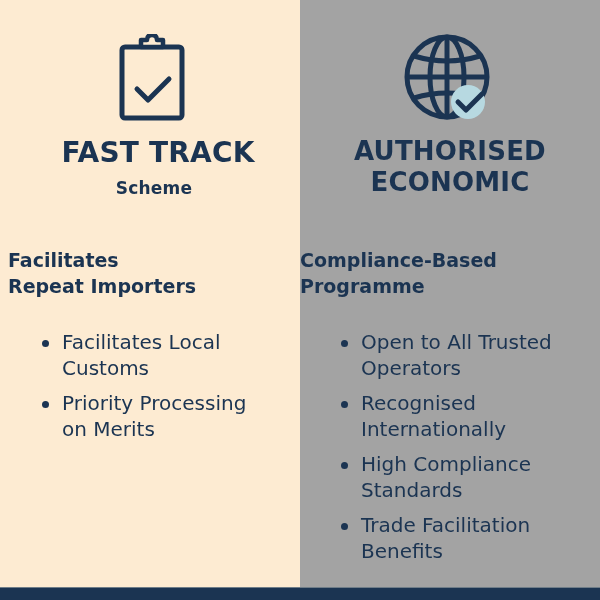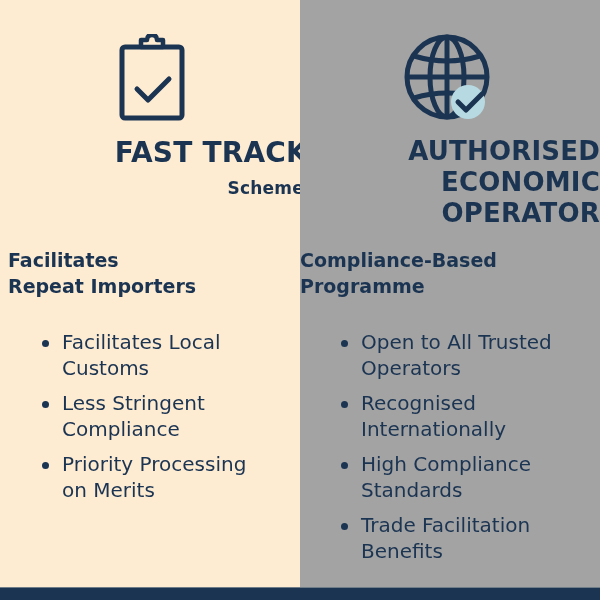--- a/index.html
+++ b/index.html
@@ -43,21 +43,21 @@
     .icon {
       position: absolute;
     }
     .icon svg {
       display: block;
     }
     .title {
       position: absolute;
       width: 300px;
       left: 0;
-      text-align: right;
+      text-align: center;
       font-weight: bold;
       color: #1b3452;
       letter-spacing: 0.2px;
     }
     .left-title-1 {
       top: 136px;
       font-size: 28px;
       line-height: 34px;
       left: 8px;
     }
@@ -138,25 +138,20 @@
   <div class="subtitle left-subtitle">
     <div>Facilitates</div>
     <div>Repeat Importers</div>
   </div>
 
   <ul class="bullets left-bullets" style="left:36px;">
     <li>
       <span class="dot"></span>
       <div>Facilitates Local</div>
       <div>Customs</div>
-    </li>
-    <li>
-      <span class="dot"></span>
-      <div>Less Stringent</div>
-      <div>Compliance</div>
     </li>
     <li>
       <span class="dot"></span>
       <div>Priority Processing</div>
       <div>on Merits</div>
     </li>
   </ul>
 </div>
 
 <div class="panel panel-right">
@@ -169,21 +164,20 @@
       <line x1="5" y1="45" x2="85" y2="45" stroke="#1b3452" stroke-width="5"></line>
       <path d="M12 66 Q45 56 78 66" fill="none" stroke="#1b3452" stroke-width="5"></path>
       <circle cx="66" cy="70" r="17" fill="#b7d9e1"></circle>
       <path d="M56 70 L64 78 L80 62" fill="none" stroke="#1b3452" stroke-width="5" stroke-linecap="round" stroke-linejoin="round"></path>
     </svg>
   </div>
 
   <div class="title right-title">
     <div>AUTHORISED</div>
     <div>ECONOMIC</div>
-    <div>OPERATOR</div>
   </div>
 
   <div class="subtitle right-subtitle">
     <div>Compliance-Based</div>
     <div>Programme</div>
   </div>
 
   <ul class="bullets" style="left:35px; top:325px; width:260px;">
     <li>
       <span class="dot"></span>

